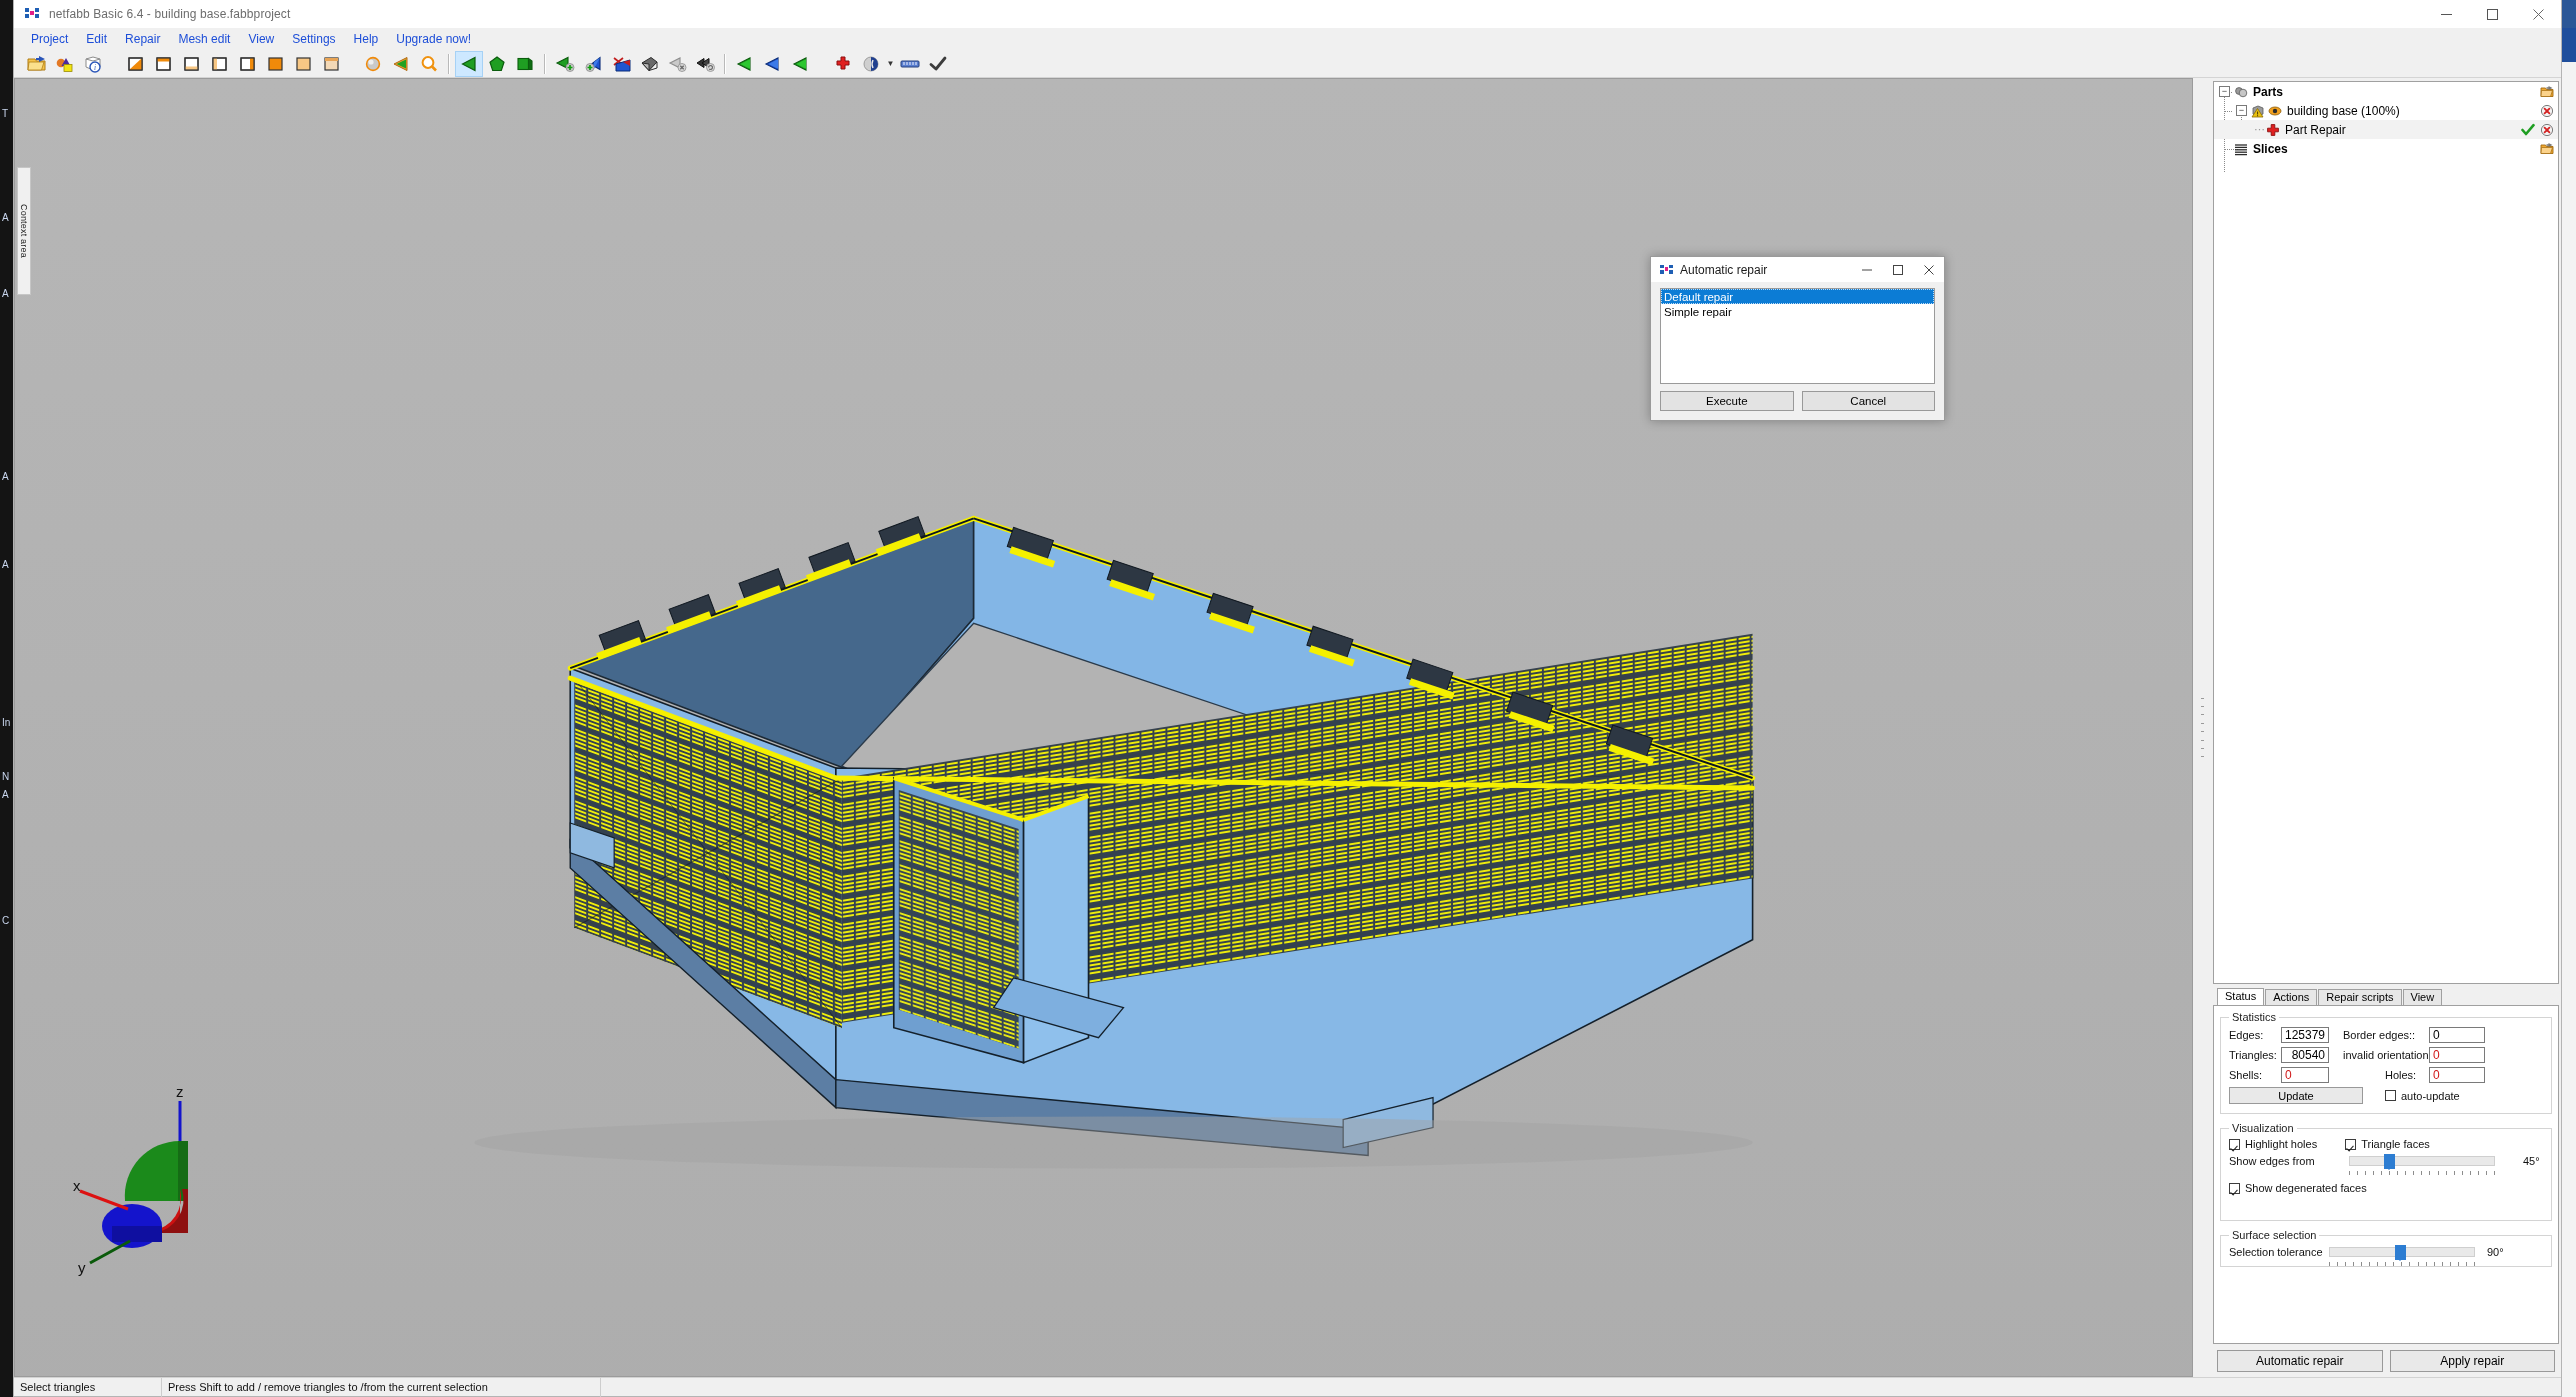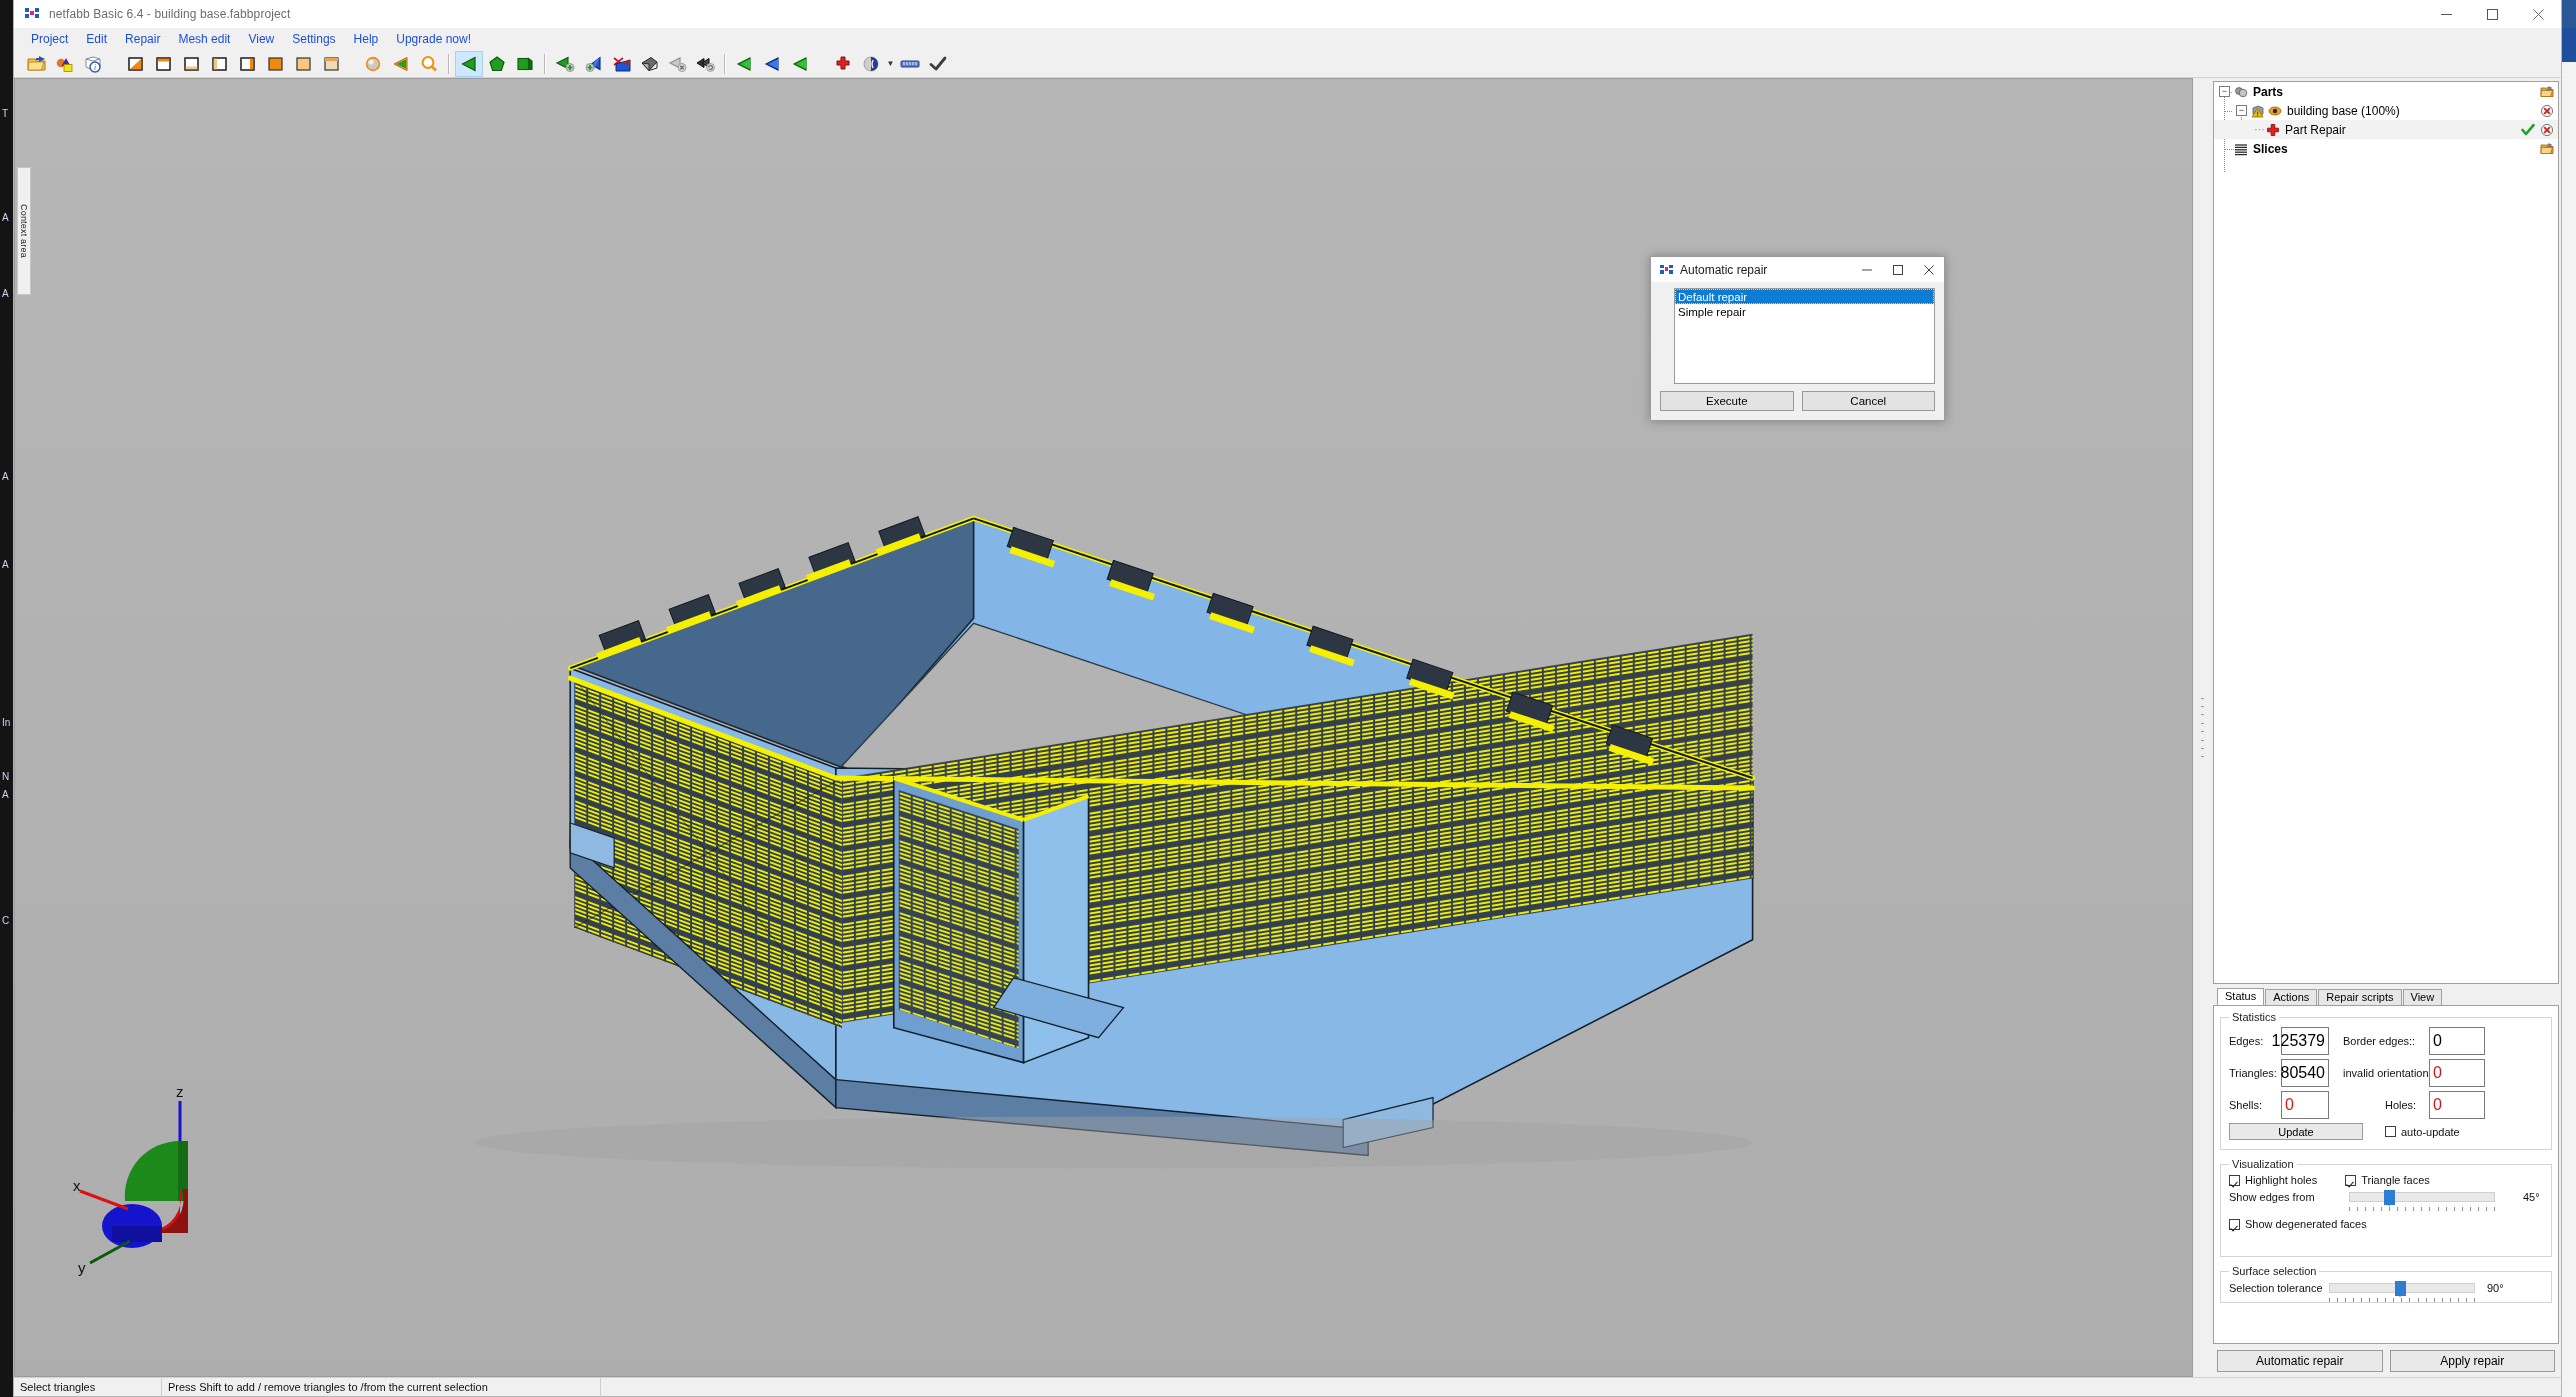--- a/index.html
+++ b/index.html
@@ -214,21 +214,21 @@
     border:1px solid #d4d4d4; border-radius:0;
     margin:0 0 8px 0; padding:4px 8px 8px 8px;
     position:relative;
   }
   fieldset.grp > legend { font-size:11px; color:#222; padding:0 3px; }
 
   .fld-row { display:flex; align-items:center; margin-bottom:4px; }
   .fld-label { font-size:11px; color:#111; }
   .txtbox {
     border:1px solid #7a7a7a; background:#fff;
-    height:28px; font-size:16px; color:#000;
+    height:16px; font-size:12px; color:#000;
     padding:0 3px; display:flex; align-items:center;
     font-family:"Liberation Sans", sans-serif;
   }
   .txtbox.red { color:#d01818; }
   .btn {
     border:1px solid #999; background:#e9e9e9;
     font-size:11px; color:#000;
     height:17px; display:flex; align-items:center; justify-content:center;
     font-family:"Liberation Sans", sans-serif;
   }
@@ -286,21 +286,21 @@
   }
   #dlg-title {
     height:25px; flex:0 0 25px; background:#ffffff;
     display:flex; align-items:center; position:relative;
   }
   #dlg-title .dlg-logo { width:13px; height:10px; margin-left:9px; margin-right:7px; position:relative; flex:0 0 auto;}
   #dlg-title .txt { font-size:12px; color:#1b1b1b; }
   #dlg-ctrls { position:absolute; right:0; top:0; height:25px; display:flex; }
   .dlg-btn { width:31px; height:25px; display:flex; align-items:center; justify-content:center; color:#333; }
   #dlg-list {
-    margin:6px 9px 0 23px; flex:1 1 auto;
+    margin:6px 9px 0 9px; flex:1 1 auto;
     background:#fff; border:1px solid #9a9a9a;
     padding:0; overflow:hidden;
   }
   .lst-item { font-size:11.5px; color:#000; padding:1px 2px 1px 3px; height:15px; line-height:14px; }
   .lst-item.sel { background:#0c7cd5; color:#fff; outline:1px dotted #bcdcf7; outline-offset:-1px; }
   #dlg-buttons { display:flex; gap:8px; padding:7px 9px 9px 9px; flex:0 0 auto; }
   #dlg-buttons .btn { flex:1 1 50%; height:20px; font-size:11.5px; background:#e3e3e3; }
 
   
   #scene { position:absolute; inset:0; }

